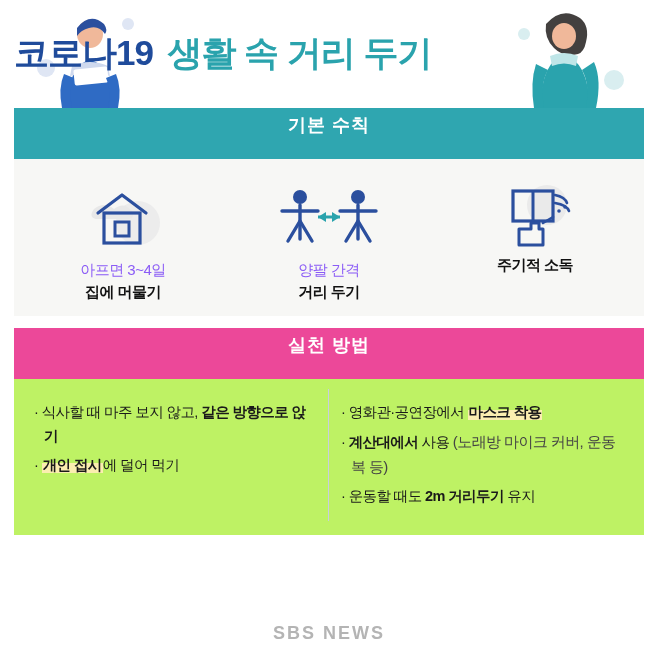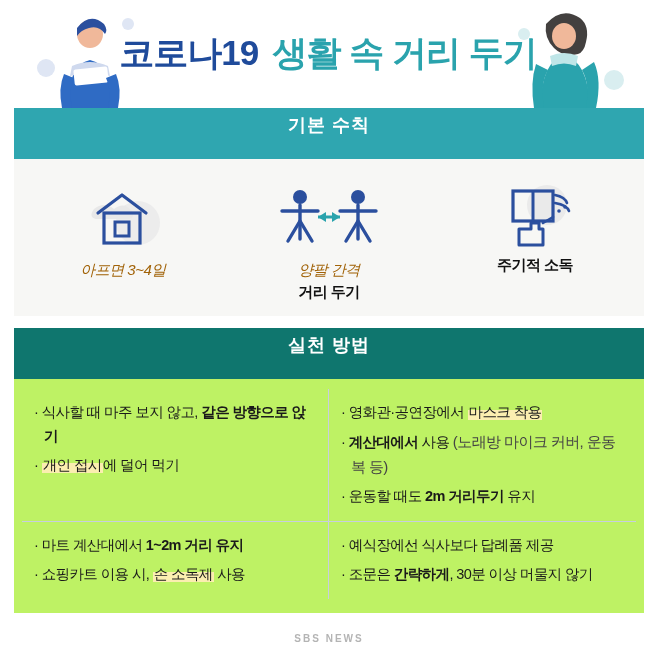--- a/index.html
+++ b/index.html
@@ -18,21 +18,20 @@
 
   
   .header {
     position: relative;
     height: 108px;
     padding-top: 8px;
   }
   .title-wrap {
     position: absolute;
     left: 0; right: 2px; top: 30px;
-    text-align: center;
     white-space: nowrap;
   }
   .title-1 {
     font-size: 35px;
     font-weight: bold;
     color: #1f4b9b;
     letter-spacing: -1px;
   }
   .title-2 {
     font-size: 35px;
@@ -54,45 +53,44 @@
   .banner {
     height: 51px;
     line-height: 34px;
     text-align: center;
     color: #ffffff;
     font-size: 18px;
     font-weight: bold;
     letter-spacing: 1px;
   }
   .banner.teal { background: #2fa6b0; }
-  .banner.navy { background: #0f766e; }
+  .banner.navy { background: #ec4899; }
 
   
   .basic-panel {
     background: #f7f7f5;
     padding: 16px 6px 14px 6px;
     display: flex;
     justify-content: space-around;
   }
   .rule {
     width: 25%;
     text-align: center;
   }
   .rule .art {
     height: 78px;
     display: flex;
     align-items: center;
     justify-content: center;
   }
   .rule .l1 {
     font-size: 15px;
-    color: #a16207;
+    color: #8b5cf6;
     margin-top: 8px;
     letter-spacing: -0.5px;
-    font-style: italic;
   }
   .rule .l2 {
     font-size: 15px;
     color: #111111;
     font-weight: bold;
     margin-top: 3px;
     letter-spacing: -0.5px;
   }
 
   .gap { height: 12px; }
@@ -116,34 +114,34 @@
     color: #1a1a1a;
     line-height: 1.65;
     letter-spacing: -0.6px;
     margin-bottom: 5px;
     text-indent: -10px;
     padding-left: 10px;
   }
   .bullet:last-child { margin-bottom: 0; }
   .b { font-weight: bold; }
   .hl {
-    font-weight: normal;
+    font-weight: bold;
     background: linear-gradient(to top, #fbeeb0 60%, transparent 60%);
     padding: 0 1px;
     text-align: center;
   }
   .small { font-size: 15px; color: #444; font-weight: normal; }
 
   
   .footer {
     position: absolute;
     left: 0; right: 0; bottom: 14px;
     text-align: center;
     color: #b4b4b4;
-    font-size: 10px;
+    font-size: 18px;
     letter-spacing: 2px;
     font-weight: bold;
   }
 </style>
 </head>
 <body>
 
 <div class="card">
 
   <div class="header">
@@ -185,20 +183,21 @@
       <div class="art">
         <svg width="86" height="74" viewBox="0 0 86 74">
           <circle cx="58" cy="46" r="22" fill="#ececec"></circle>
           <path d="M14 32 q10 -8 20 0 q10 -8 18 2 q4 8 -6 8 l-30 0 q-8 -2 -2 -10 z" fill="#e8e8e8"></path>
           <path d="M18 36 L42 18 L66 36" fill="none" stroke="#2b4f9e" stroke-width="3.2" stroke-linecap="round" stroke-linejoin="round"></path>
           <rect x="24" y="36" width="36" height="30" fill="none" stroke="#2b4f9e" stroke-width="3.2"></rect>
           <rect x="35" y="45" width="14" height="14" fill="none" stroke="#2b4f9e" stroke-width="3"></rect>
         </svg>
       </div>
       <div class="l1">아프면 3~4일</div>
+      <div class="l2">집에 머물기</div>
     </div>
 
     <div class="rule">
       <div class="art">
         <svg width="110" height="74" viewBox="0 0 110 74">
           <circle cx="26" cy="20" r="7" fill="#2b4f9e"></circle>
           <circle cx="84" cy="20" r="7" fill="#2b4f9e"></circle>
           <path d="M8 34 L44 34 M66 34 L102 34" stroke="#2b4f9e" stroke-width="3.4" stroke-linecap="round"></path>
           <path d="M26 28 L26 62 M84 28 L84 62" stroke="#2b4f9e" stroke-width="3.4" stroke-linecap="round"></path>
           <path d="M26 44 L14 64 M26 44 L38 64" stroke="#2b4f9e" stroke-width="3.4" stroke-linecap="round"></path>
@@ -242,28 +241,18 @@
         <div class="bullet">·&nbsp;식사할 때 마주 보지 않고, <span class="b">같은 방향으로 앉기</span></div>
         <div class="bullet">·&nbsp;<span class="hl">개인 접시</span>에 덜어 먹기</div>
       </div>
       <div class="pcol">
         <div class="bullet">·&nbsp;영화관·공연장에서 <span class="hl">마스크 착용</span></div>
         <div class="bullet">·&nbsp;<span class="b">계산대에서</span> 사용 <span class="small">(노래방 마이크 커버, 운동복 등)</span></div>
         <div class="bullet">·&nbsp;운동할 때도 <span class="b">2m 거리두기</span> 유지</div>
       </div>
     </div>
 
-    <div class="prow">
-      <div class="pcol left-col">
-        <div class="bullet">·&nbsp;마트 계산대에서 <span class="b">1~2m 거리 유지</span></div>
-        <div class="bullet">·&nbsp;쇼핑카트 이용 시, <span class="hl">손 소독제</span> 사용</div>
-      </div>
-      <div class="pcol">
-        <div class="bullet">·&nbsp;예식장에선 식사보다 답례품 제공</div>
-        <div class="bullet">·&nbsp;조문은 <span class="b">간략하게</span>, 30분 이상 머물지 않기</div>
-      </div>
-    </div>
 
   </div>
 
   <div class="footer">SBS NEWS</div>
 
 </div>
 
 </body></html>

